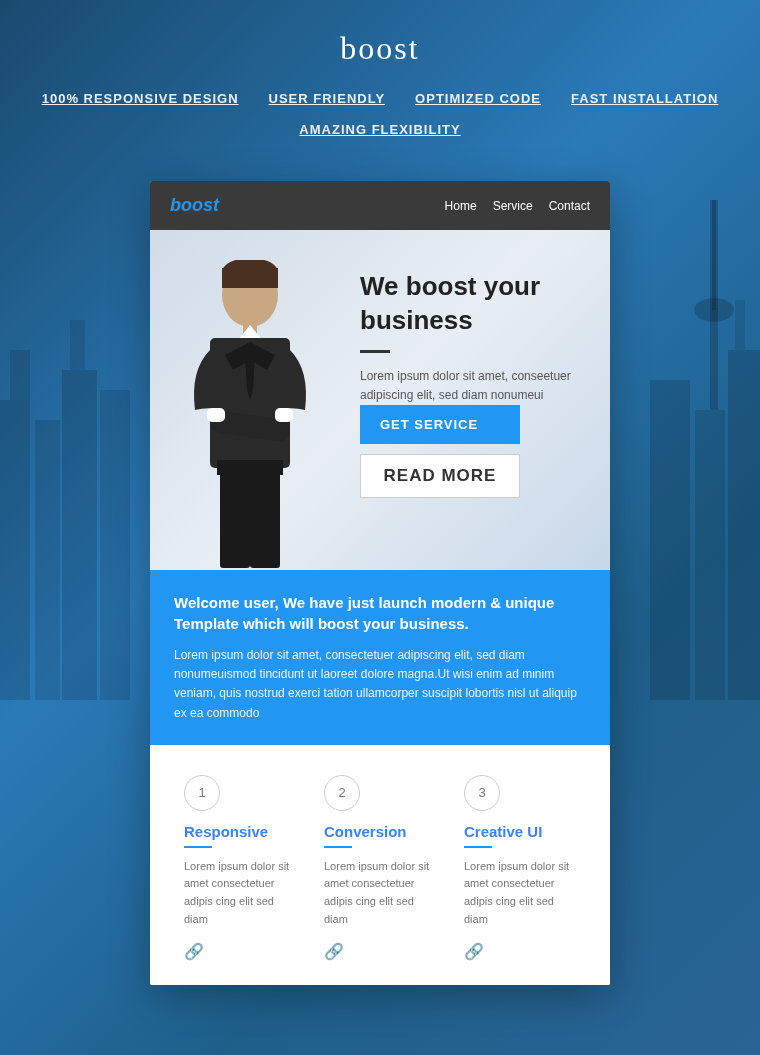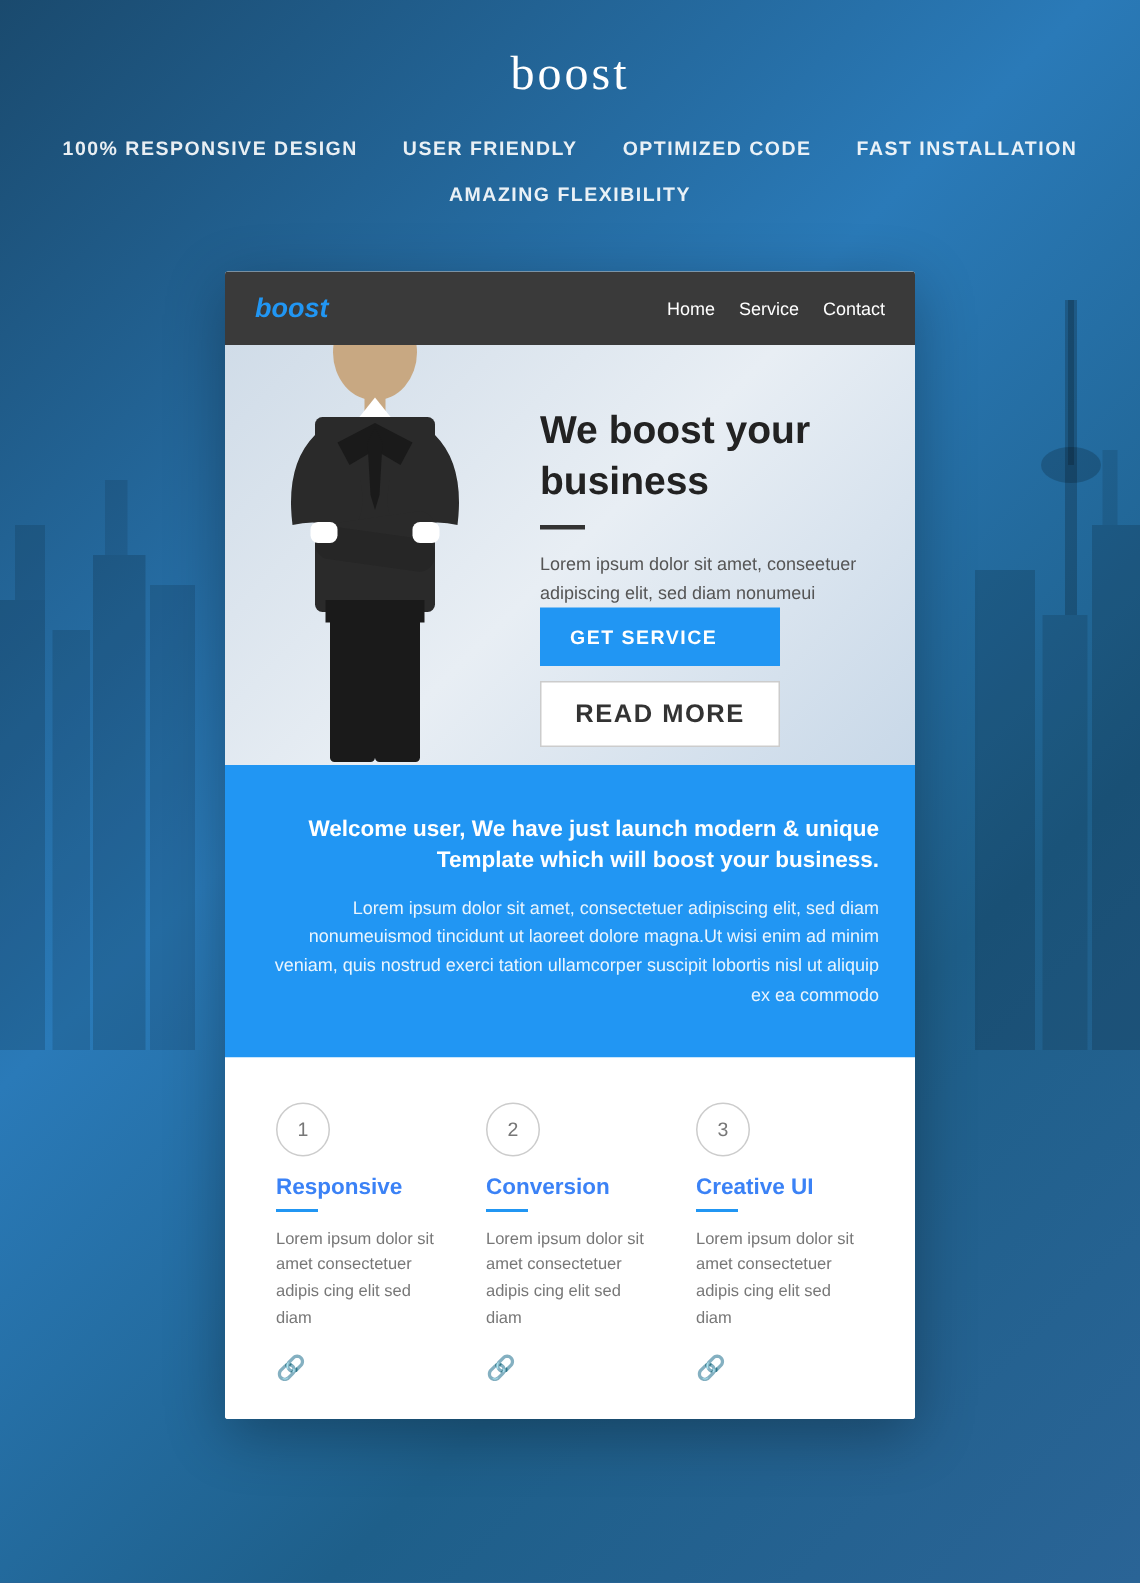--- a/index.html
+++ b/index.html
@@ -43,20 +43,21 @@
 
     .feature-tags {
       display: flex;
       flex-wrap: wrap;
       justify-content: center;
       gap: 8px 30px;
       font-size: 13px;
       font-weight: 600;
       letter-spacing: 1px;
       color: rgba(255,255,255,0.9);
+      text-decoration: underline;
     }
 
     .feature-tag {
       padding: 4px 0;
     }
 
     
     .preview-card {
       width: 460px;
       margin: 20px auto 30px;
@@ -91,21 +92,21 @@
     .nav-link {
       color: white;
       font-size: 12px;
       text-decoration: none;
     }
 
     
     .hero-section {
       background: linear-gradient(135deg, #d0dce8 0%, #e8eef4 50%, #c8d8e8 100%);
       position: relative;
-      height: 280px;
+      height: 340px;
       display: flex;
       overflow: hidden;
     }
 
     .hero-image-area {
       width: 200px;
       position: relative;
       flex-shrink: 0;
     }
 
@@ -160,23 +161,22 @@
       font-size: 17px;
       font-weight: bold;
       letter-spacing: 1px;
       border: 1px solid #ccc;
       cursor: pointer;
     }
 
     
     .welcome-section {
       background: #2196F3;
-      padding: 32px 24px;
+      padding: 22px 24px;
       color: white;
-      text-align: right;
     }
 
     .welcome-title {
       font-size: 15px;
       font-weight: bold;
       margin-bottom: 12px;
       line-height: 1.4;
     }
 
     .welcome-text {

